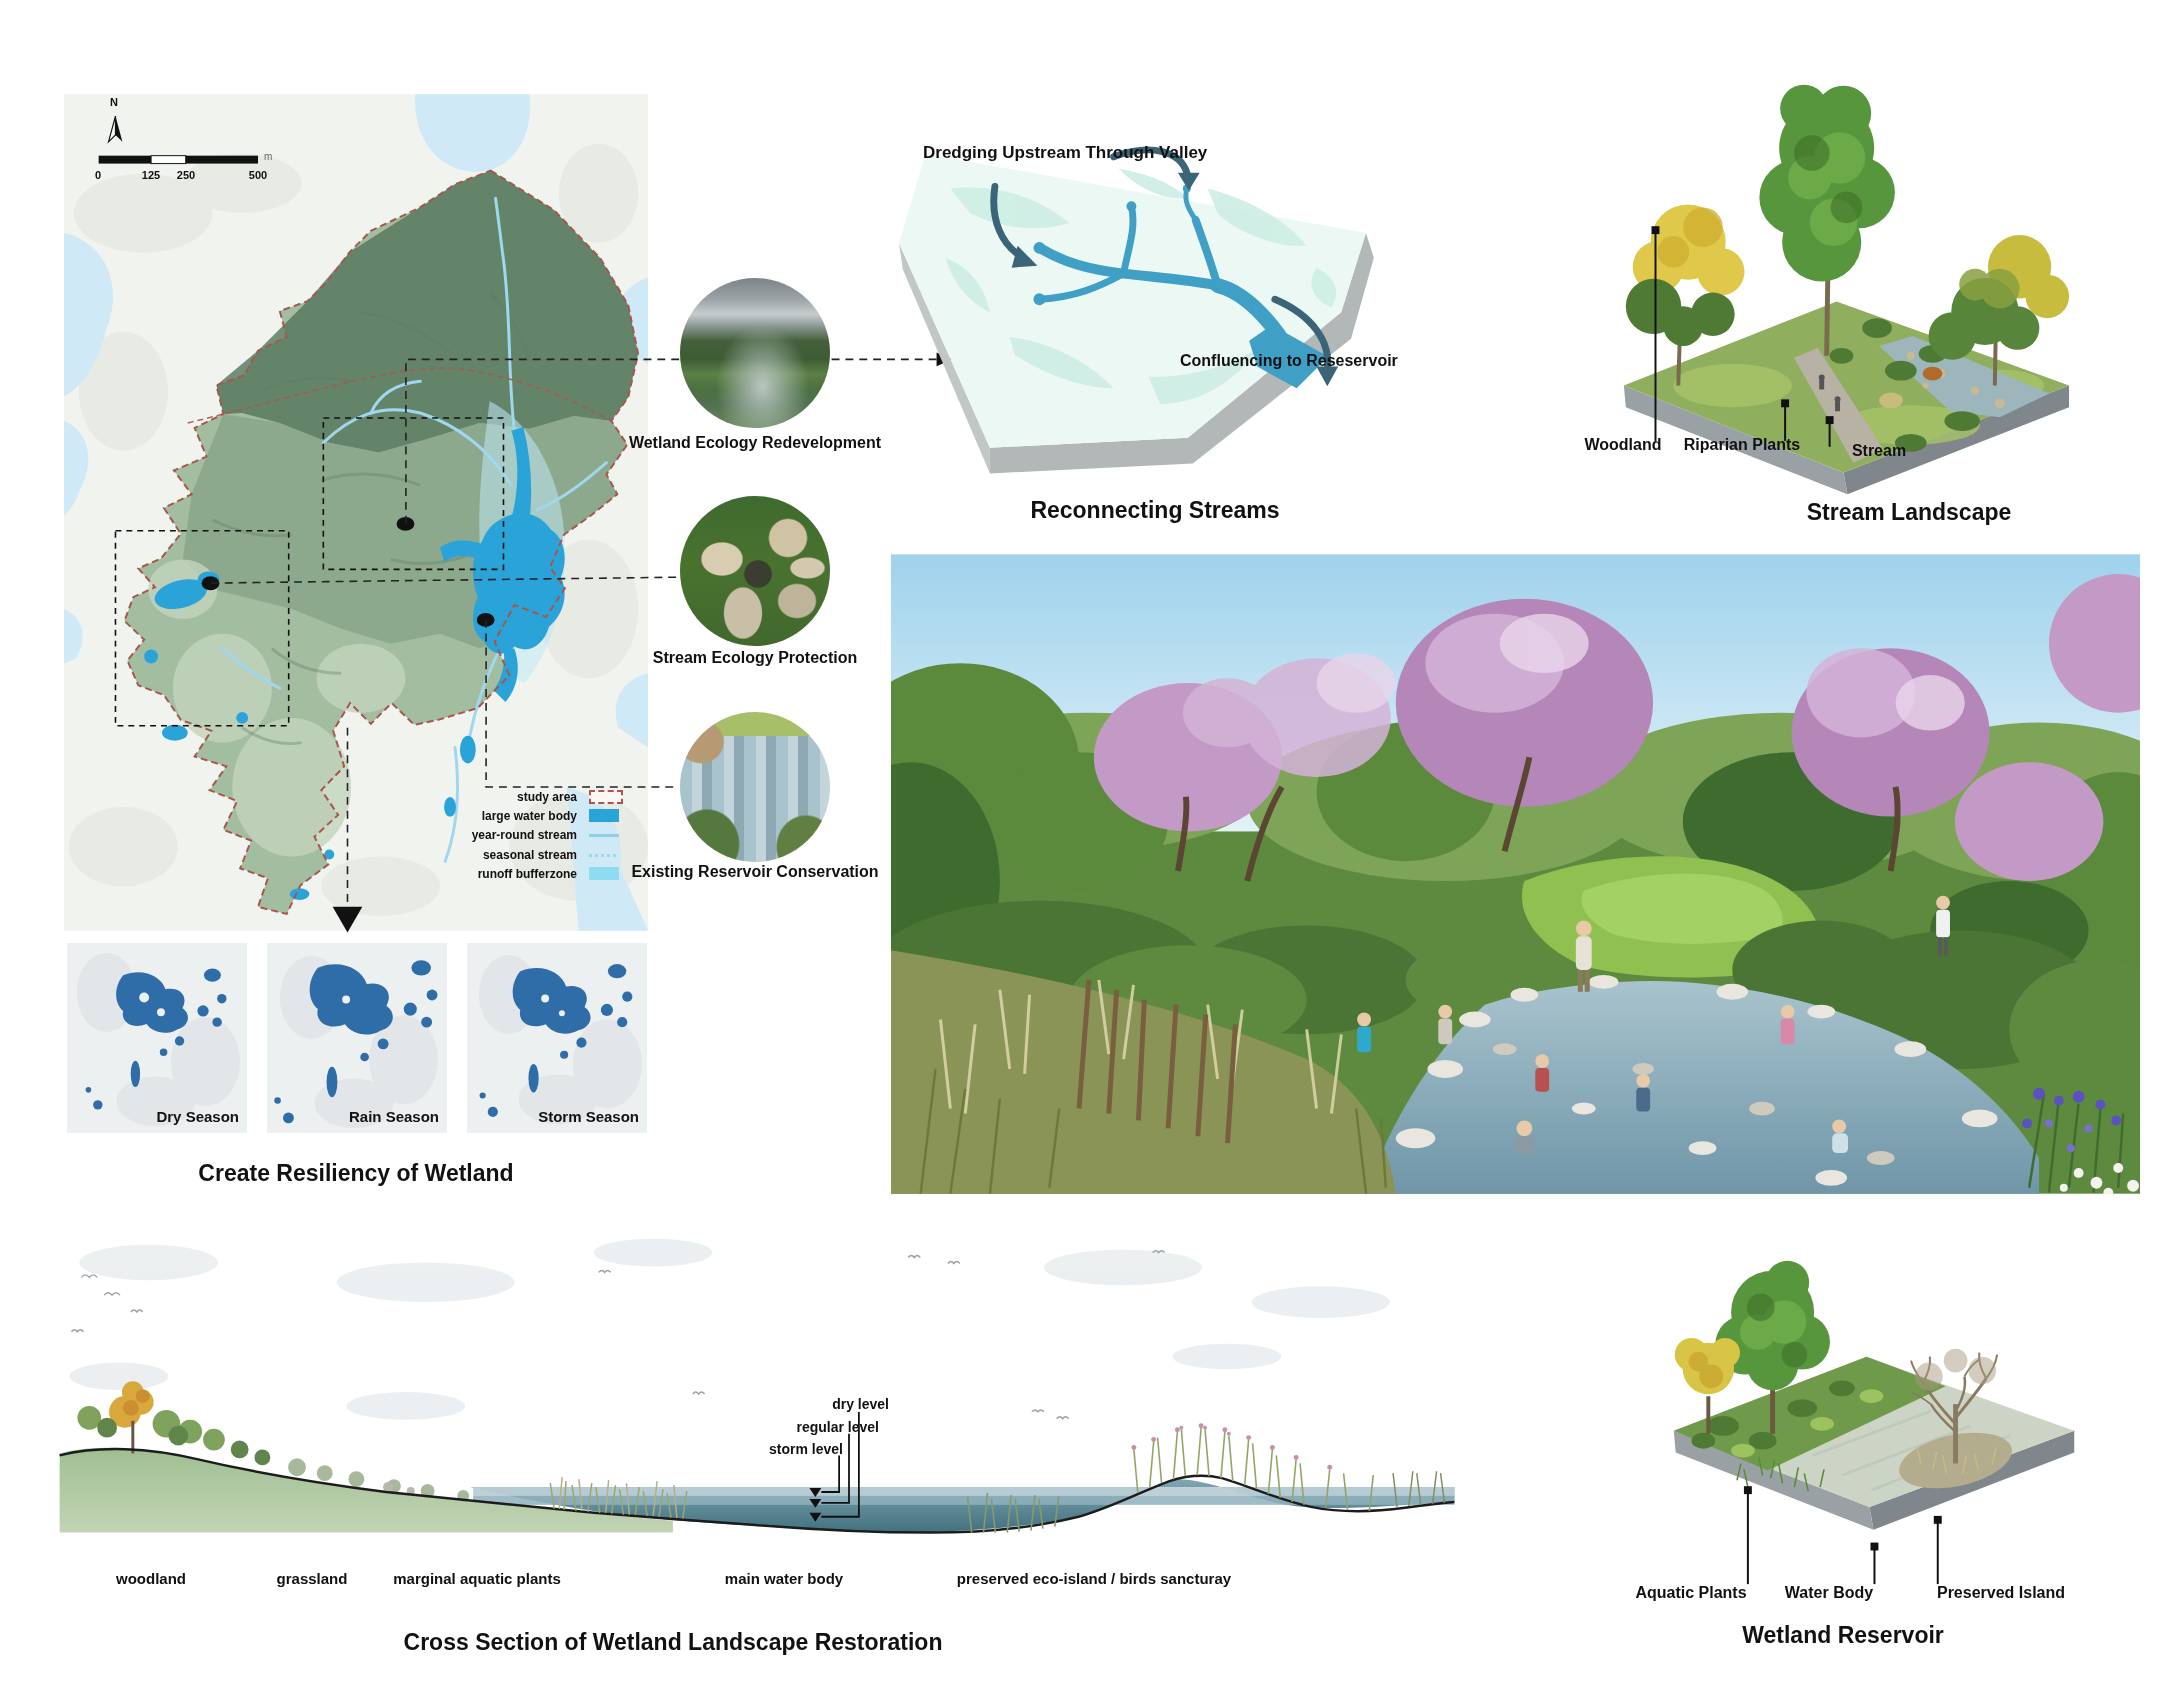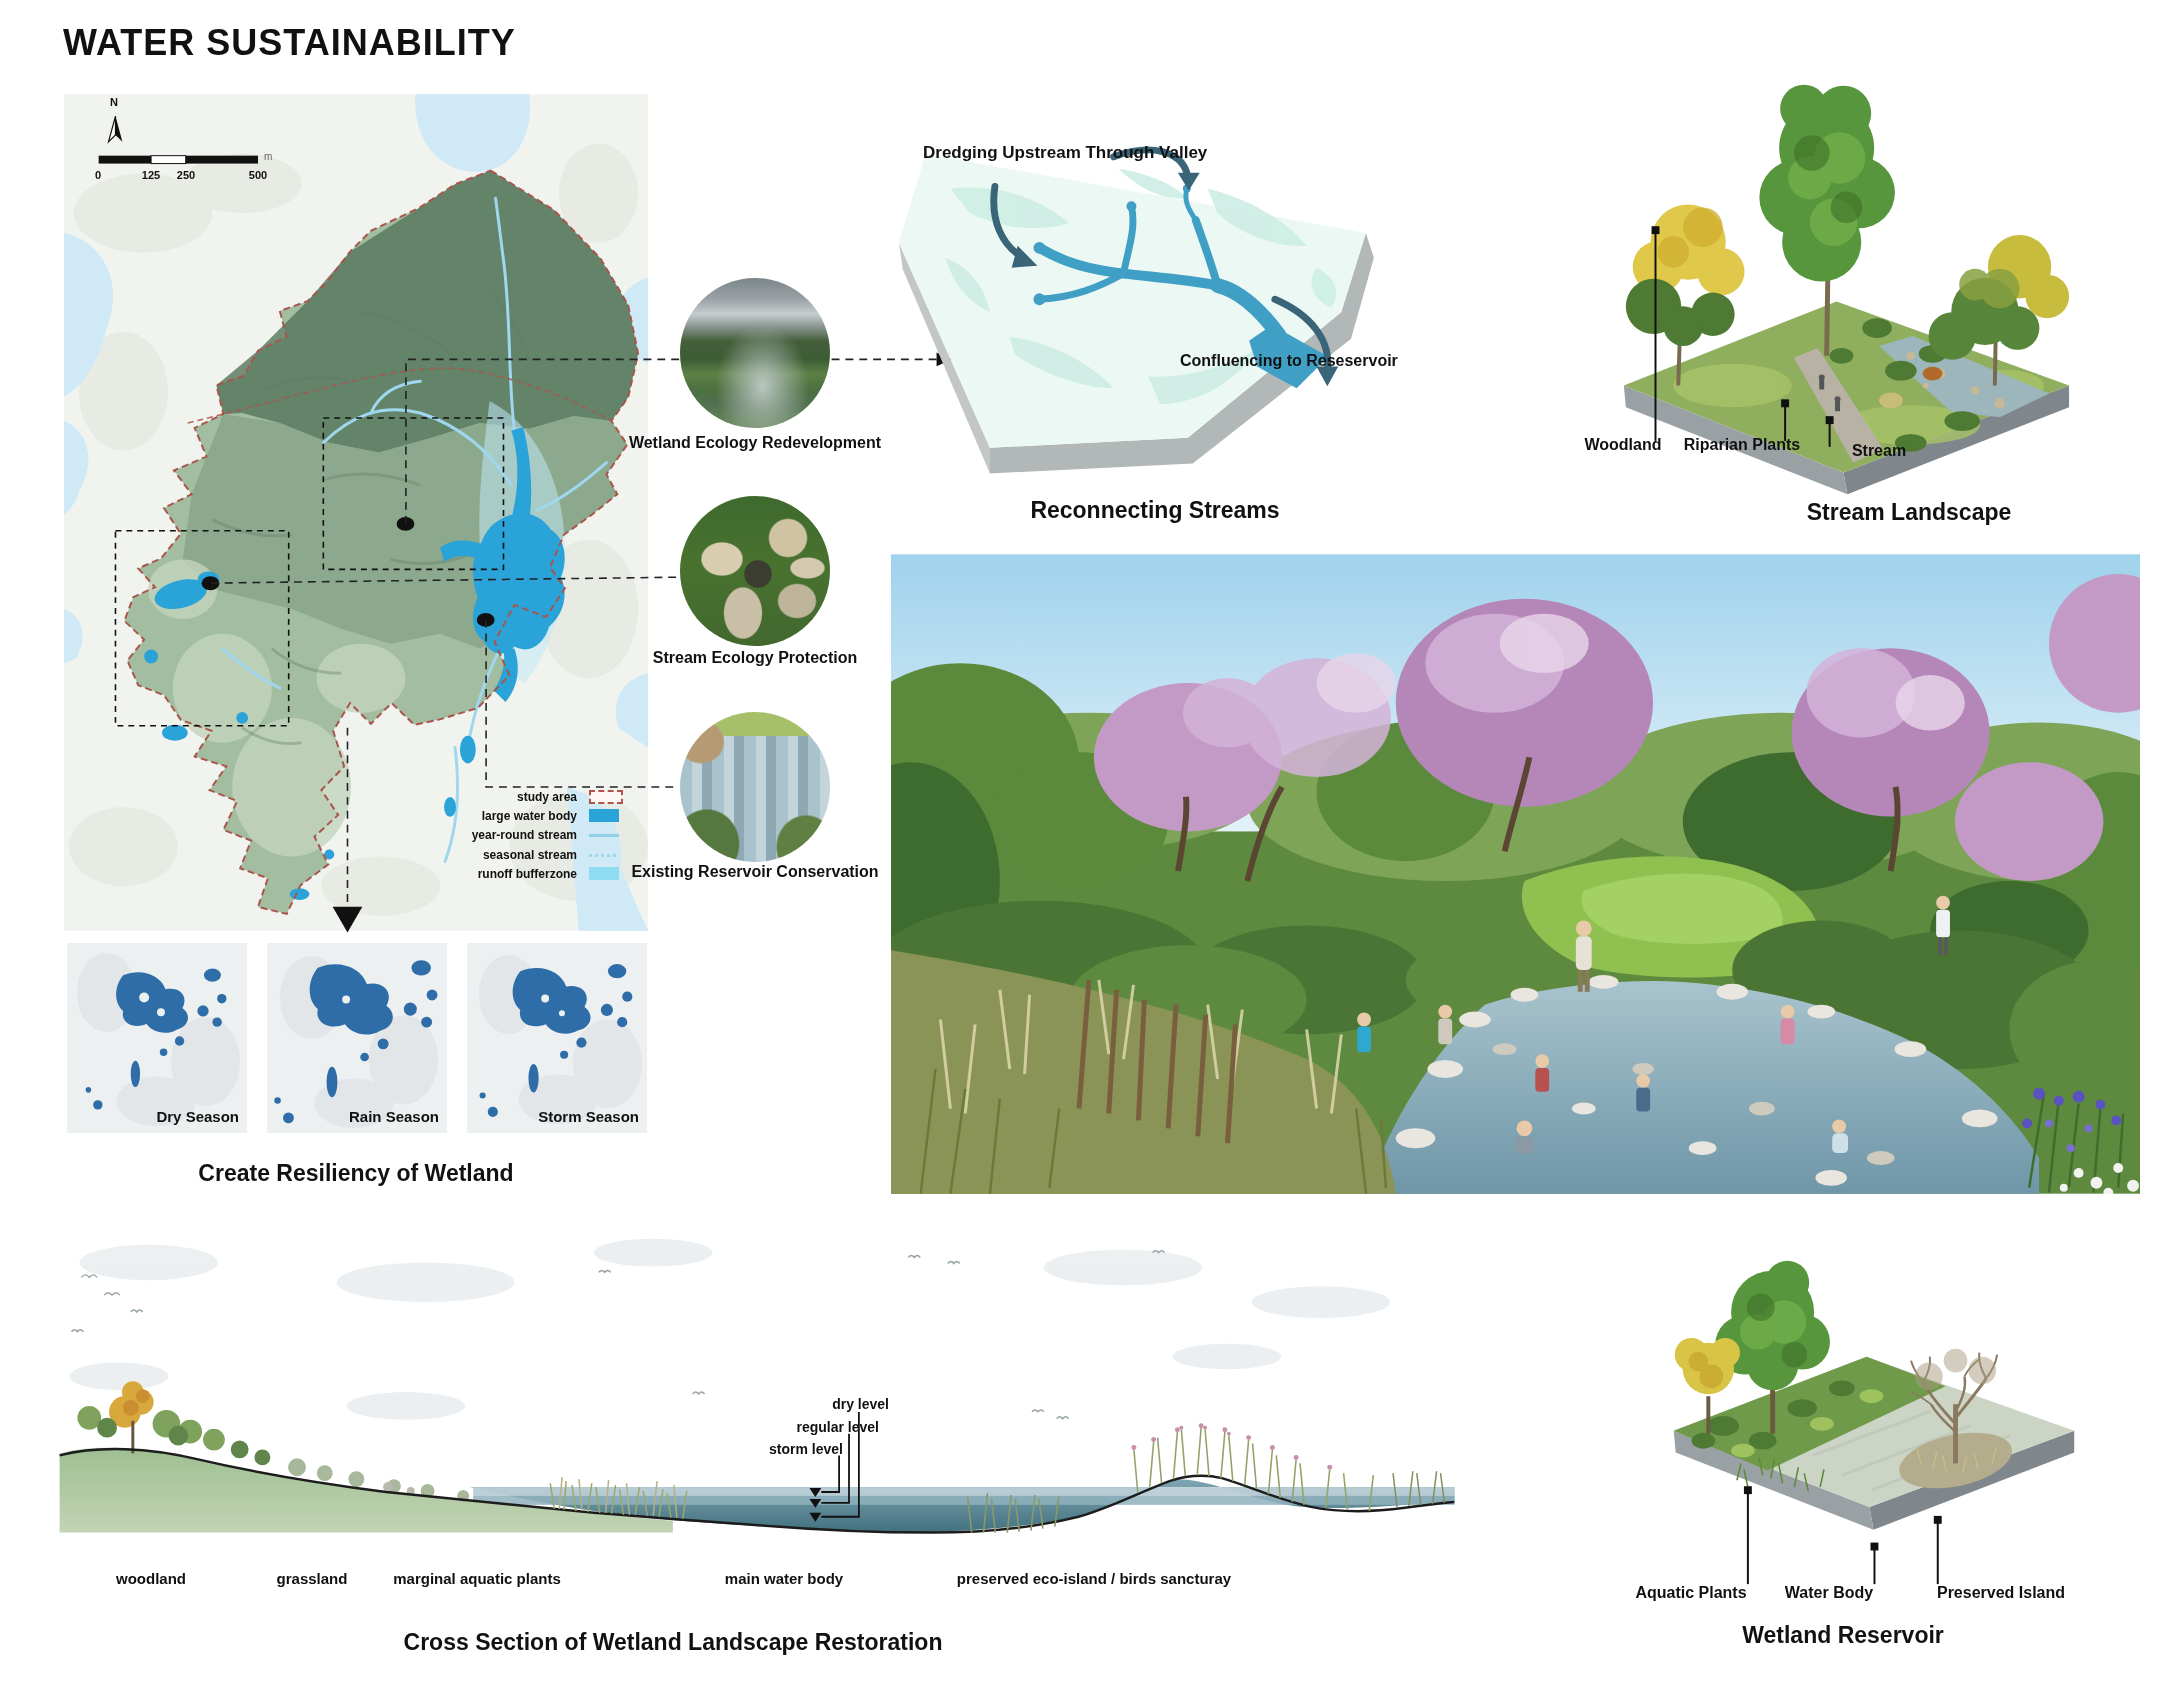--- a/index.html
+++ b/index.html
@@ -19,21 +19,20 @@
   .legend-swatch{width:30px;height:13px;}
   .season-tile{position:absolute;width:180px;height:190px;background:#edf0f1;}
   .season-label{position:absolute;right:8px;bottom:8px;font-size:15px;font-weight:bold;}
   svg{display:block;}
 </style>
 </head>
 <body>
 
 <div class="board">
 
-  <div class="abs board-title" style="left:63px;top:22px;">WATER SUSTAINABILITY</div>
 
   <div class="abs" style="left:64px;top:94px;">
     <svg width="584" height="837" viewBox="0 0 590 845">
       <rect x="0" y="0" width="590" height="845" fill="#f1f3ee"></rect>
 
       <g fill="#e7ebe4">
         <ellipse cx="80" cy="120" rx="70" ry="40"></ellipse>
           <ellipse cx="180" cy="90" rx="60" ry="30"></ellipse>
         <ellipse cx="60" cy="300" rx="45" ry="60"></ellipse>
           <ellipse cx="530" cy="520" rx="50" ry="70"></ellipse>

